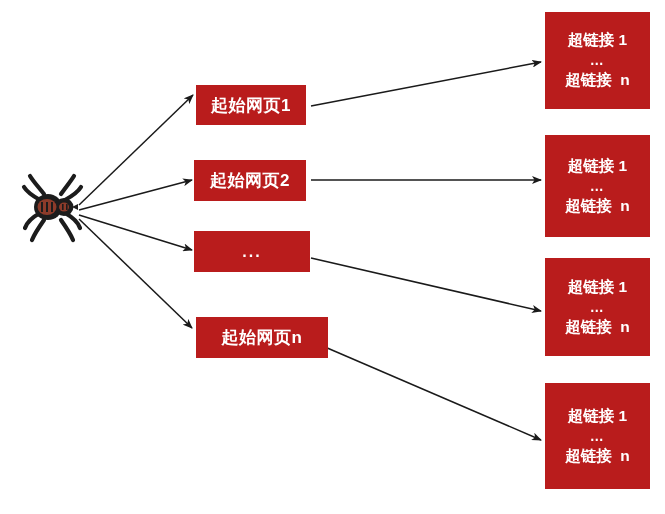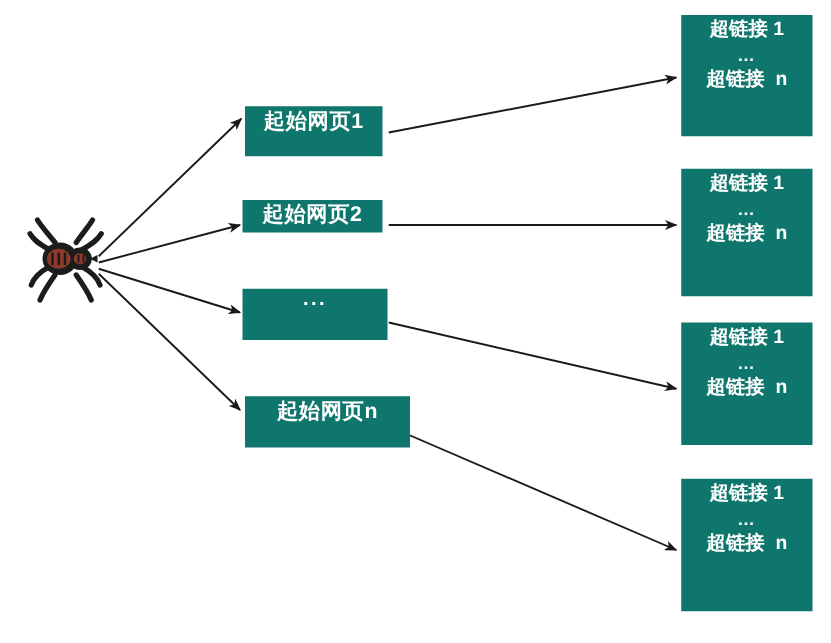--- a/index.html
+++ b/index.html
@@ -18,26 +18,26 @@
   #arrow-layer {
     position: absolute;
     left: 0;
     top: 0;
     width: 665px;
     height: 514px;
     pointer-events: none;
   }
   .node-box {
     position: absolute;
-    background: #0f766e;
+    background: #b91c1c;
     color: #ffffff;
     display: flex;
     flex-direction: column;
     align-items: center;
-    justify-content: flex-start;
+    justify-content: center;
     box-sizing: border-box;
     text-align: center;
   }
   .seed-box {
     font-size: 17px;
     font-weight: bold;
     letter-spacing: 0.5px;
   }
   .link-box {
     font-size: 15.5px;
@@ -116,21 +116,21 @@
       <rect x="31" y="34" width="2" height="10"></rect>
       <rect x="42" y="36" width="1.6" height="6"></rect>
       <rect x="46" y="36" width="1.6" height="6"></rect>
     </g>
   </svg>
 
   <div class="node-box seed-box" style="left:196px; top:85px; width:110px; height:40px;">
     <span>起始网页1</span>
   </div>
 
-  <div class="node-box seed-box" style="left:194px; top:160px; width:112px; height:26px;">
+  <div class="node-box seed-box" style="left:194px; top:160px; width:112px; height:41px;">
     <span>起始网页2</span>
   </div>
 
   <div class="node-box seed-box" style="left:194px; top:231px; width:116px; height:41px;">
     <span class="seed-dots">...</span>
   </div>
 
   <div class="node-box seed-box" style="left:196px; top:317px; width:132px; height:41px;">
     <span>起始网页n</span>
   </div>

